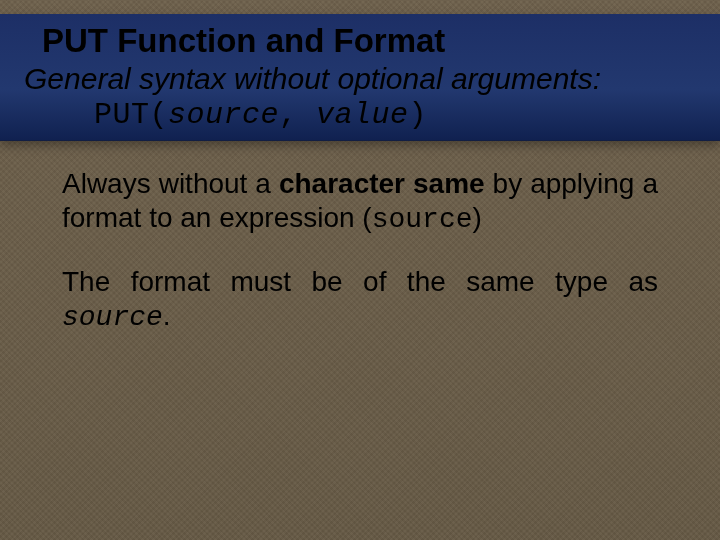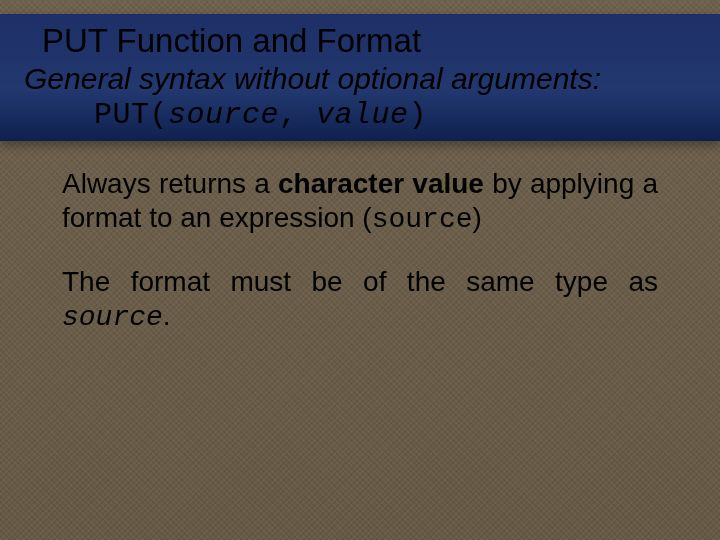--- a/index.html
+++ b/index.html
@@ -21,21 +21,21 @@
   }
   .title-band {
     position: relative;
     background: linear-gradient(#1d2f66,#22386f 60%,#102150);
     border-bottom: 1px solid rgba(0,0,0,0.35);
     box-shadow: 0 4px 10px rgba(0,0,0,0.35);
     padding: 0 10px;
   }
   .title {
     color: #000;
-    font-weight: 400;
+    font-weight: 700;
     font-size: 33px;
     padding: 8px 12px 2px 32px;
     text-align: left;
     background: transparent;
   }
   
   .subtitle {
     color: #000;
     font-size: 30px;
     padding: 0 12px 2px 14px;
@@ -76,21 +76,21 @@
     <div class="subtitle">General syntax without optional arguments:</div>
     <div class="syntax">
       <span>PUT</span><span>(</span><span class="arg">source</span><span>, </span><span class="arg">value</span><span>)</span>
     </div>
   </div>
 </div>
 
 <div class="content">
 
   <p class="para">
-    <span>Always returns a </span><b>character value</b><span> by applying a format to an expression (</span><span class="mono">source</span><span>)</span>
+    <span>Always without a </span><b>character same</b><span> by applying a format to an expression (</span><span class="mono">source</span><span>)</span>
   </p>
 
 
   <p class="para">
     <span>The format must be of the same type as </span><span class="mono italic">source</span><span>.</span>
   </p>
 
 </div>
 
 </body></html>

